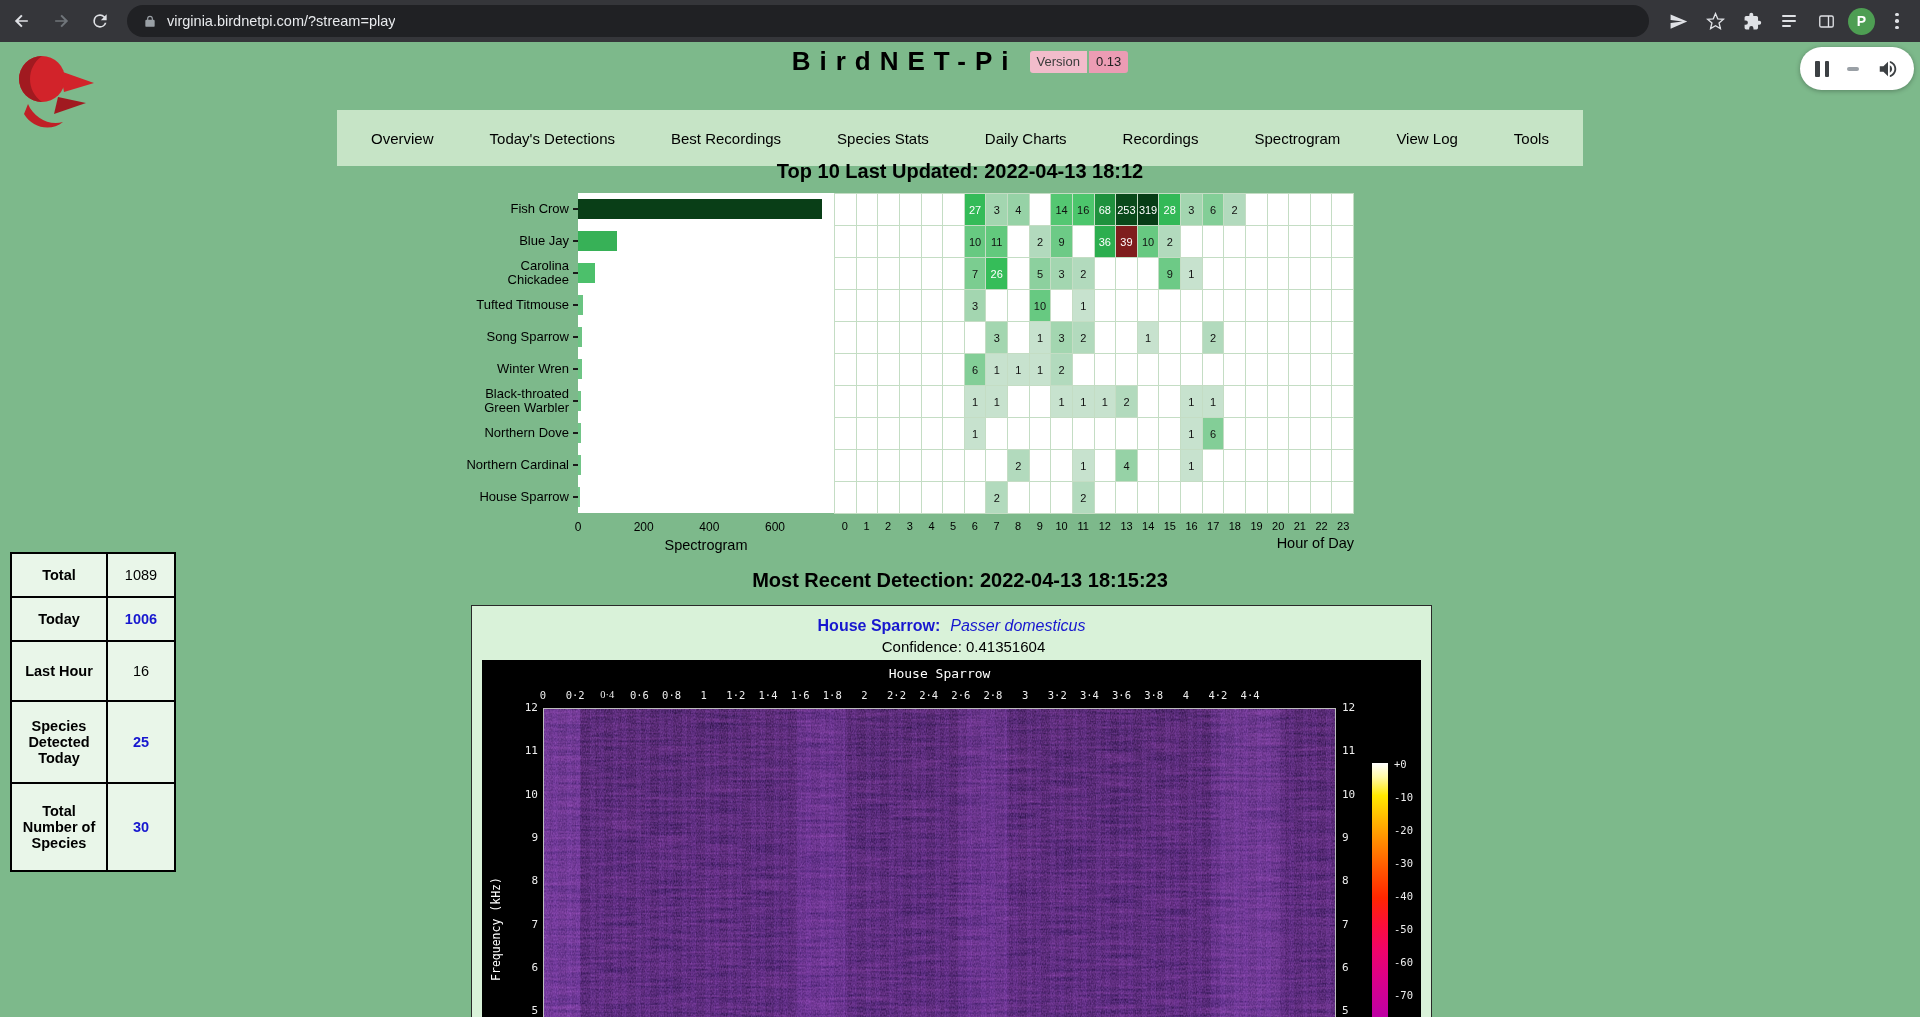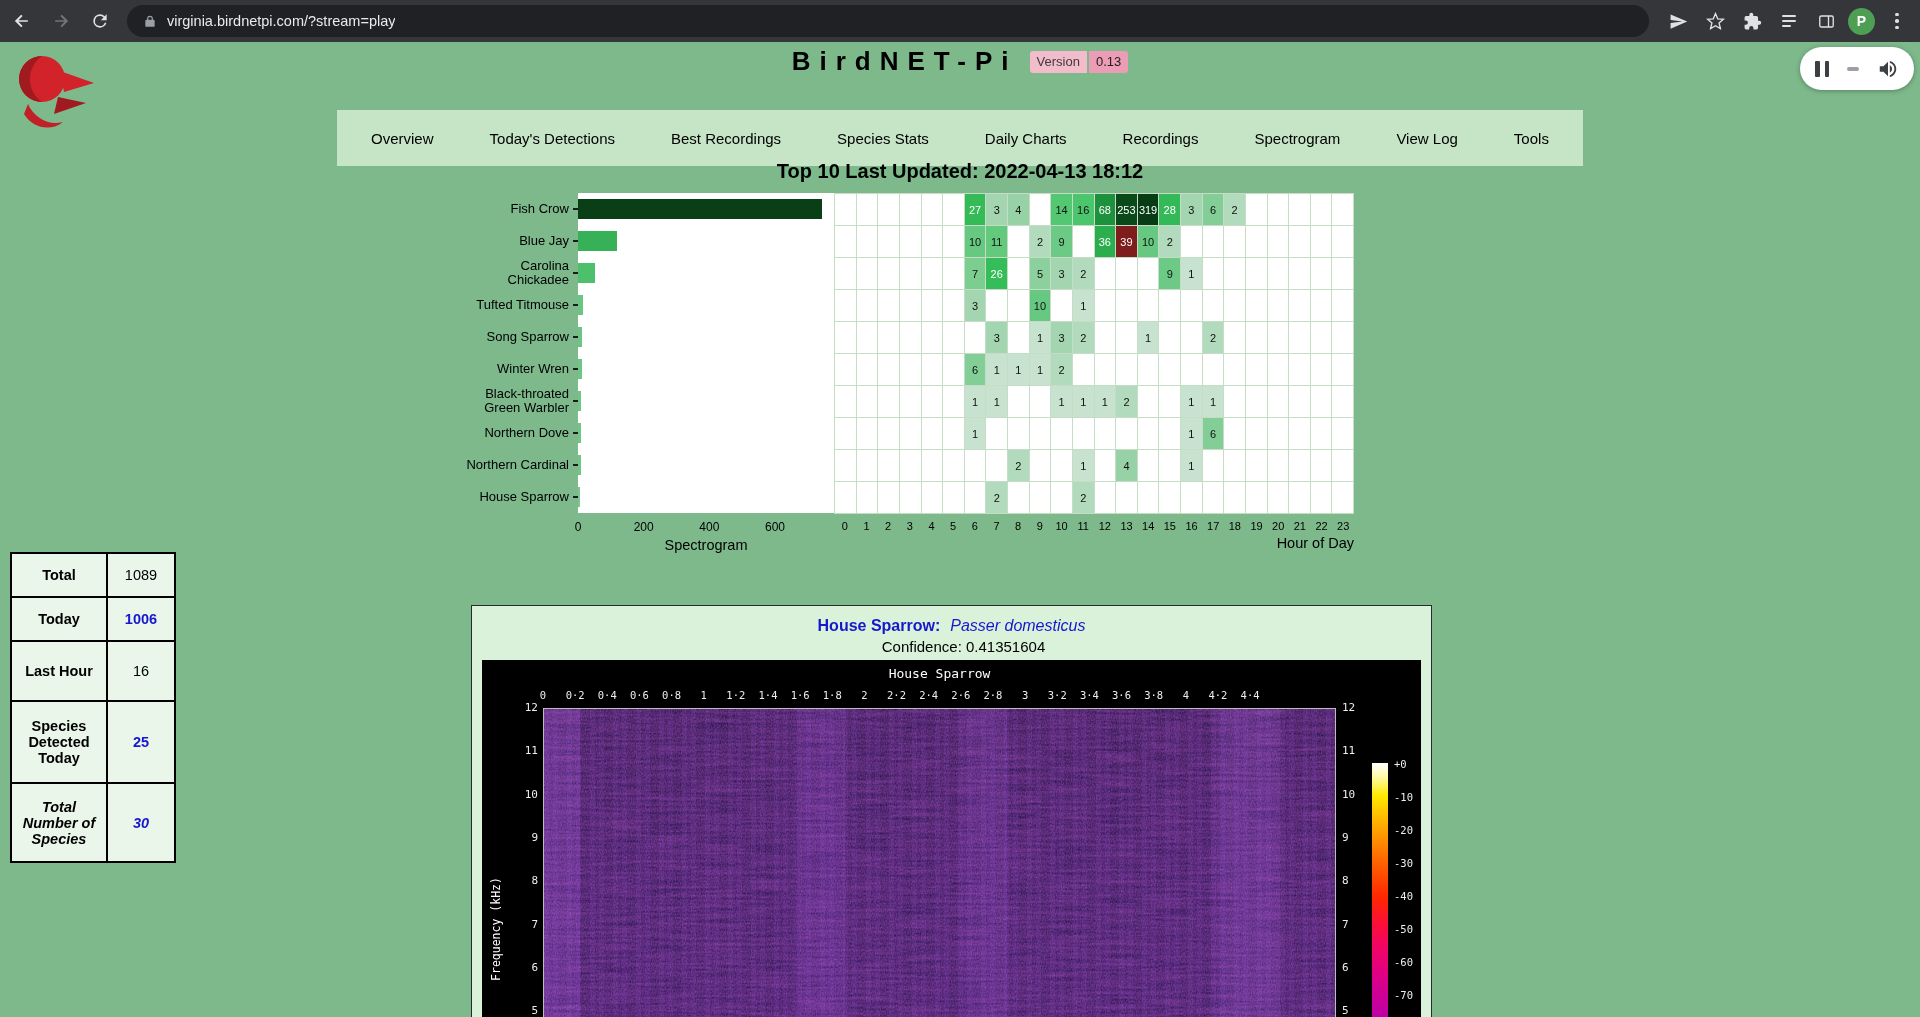--- a/index.html
+++ b/index.html
@@ -585,42 +585,43 @@
           <td class="val stat-link">1006</td>
         </tr>
         <tr style="height: 60px;">
           <td class="lbl">Last Hour</td>
           <td class="val">16</td>
         </tr>
         <tr style="height: 82px;">
           <td class="lbl">Species Detected Today</td>
           <td class="val stat-link">25</td>
         </tr>
-        <tr style="height: 79px; font-style: italic;">
+        <tr style="height: 88px;">
           <td class="lbl">Total Number of Species</td>
           <td class="val stat-link">30</td>
         </tr>
       </tbody>
     </table>
 
+  <div id="recent-heading" class="page-heading">Most Recent Detection: 2022-04-13 18:15:23</div>
 
   <div id="detection-card">
     <div id="detection-title">
       <span id="detection-species">House Sparrow:</span><span id="detection-sci">Passer domesticus</span>
     </div>
     <div id="detection-conf">Confidence: 0.41351604</div>
 
     <div id="spec">
       <div id="spec-title">House Sparrow</div>
       <div id="spec-xticks">
           <span class="spec-xlab" style="left: 61px;">0</span>
           <span class="spec-xmark" style="left: 61px;"></span>
           <span class="spec-xlab" style="left: 93.14px;">0·2</span>
           <span class="spec-xmark" style="left: 93.14px;"></span>
-          <span class="spec-xlab" style="left: 125.28px;">0·4</span>
+          <span class="spec-xlab" style="left: 125.28px; font-family: Liberation Serif, serif;">0·4</span>
           <span class="spec-xmark" style="left: 125.28px;"></span>
           <span class="spec-xlab" style="left: 157.42px;">0·6</span>
           <span class="spec-xmark" style="left: 157.42px;"></span>
           <span class="spec-xlab" style="left: 189.56px;">0·8</span>
           <span class="spec-xmark" style="left: 189.56px;"></span>
           <span class="spec-xlab" style="left: 221.7px;">1</span>
           <span class="spec-xmark" style="left: 221.7px;"></span>
           <span class="spec-xlab" style="left: 253.84px;">1·2</span>
           <span class="spec-xmark" style="left: 253.84px;"></span>
           <span class="spec-xlab" style="left: 285.98px;">1·4</span>

